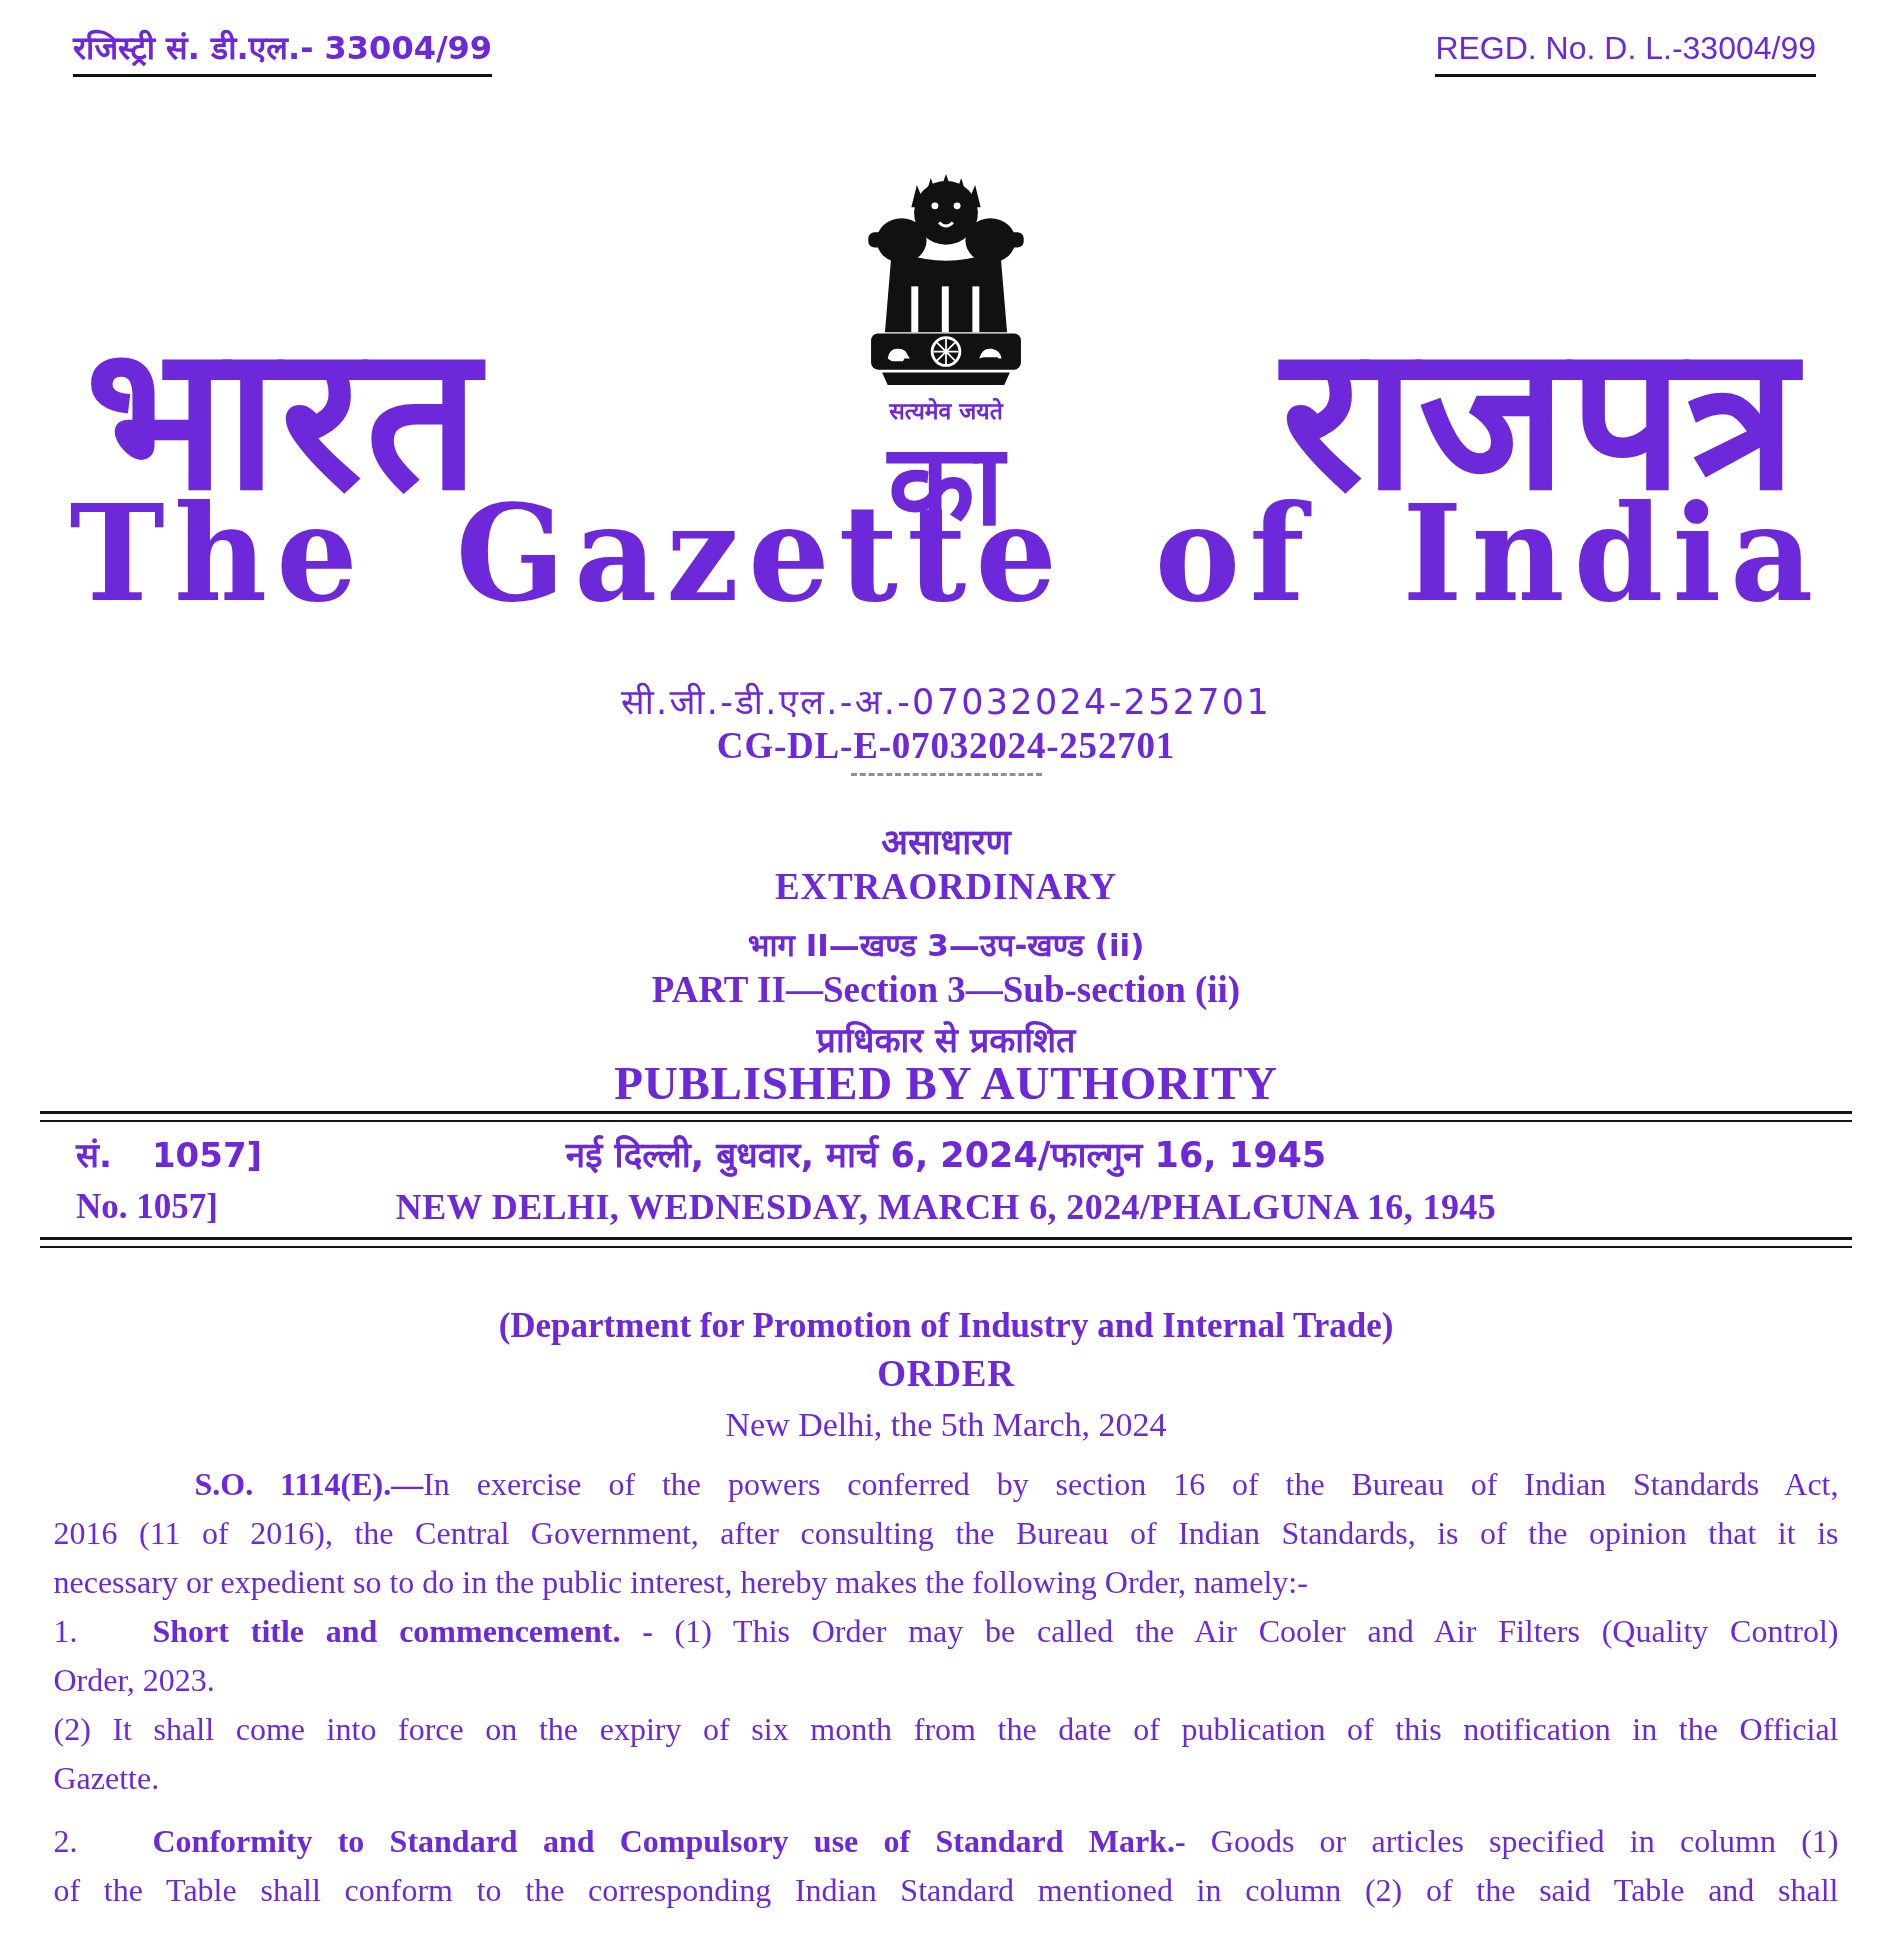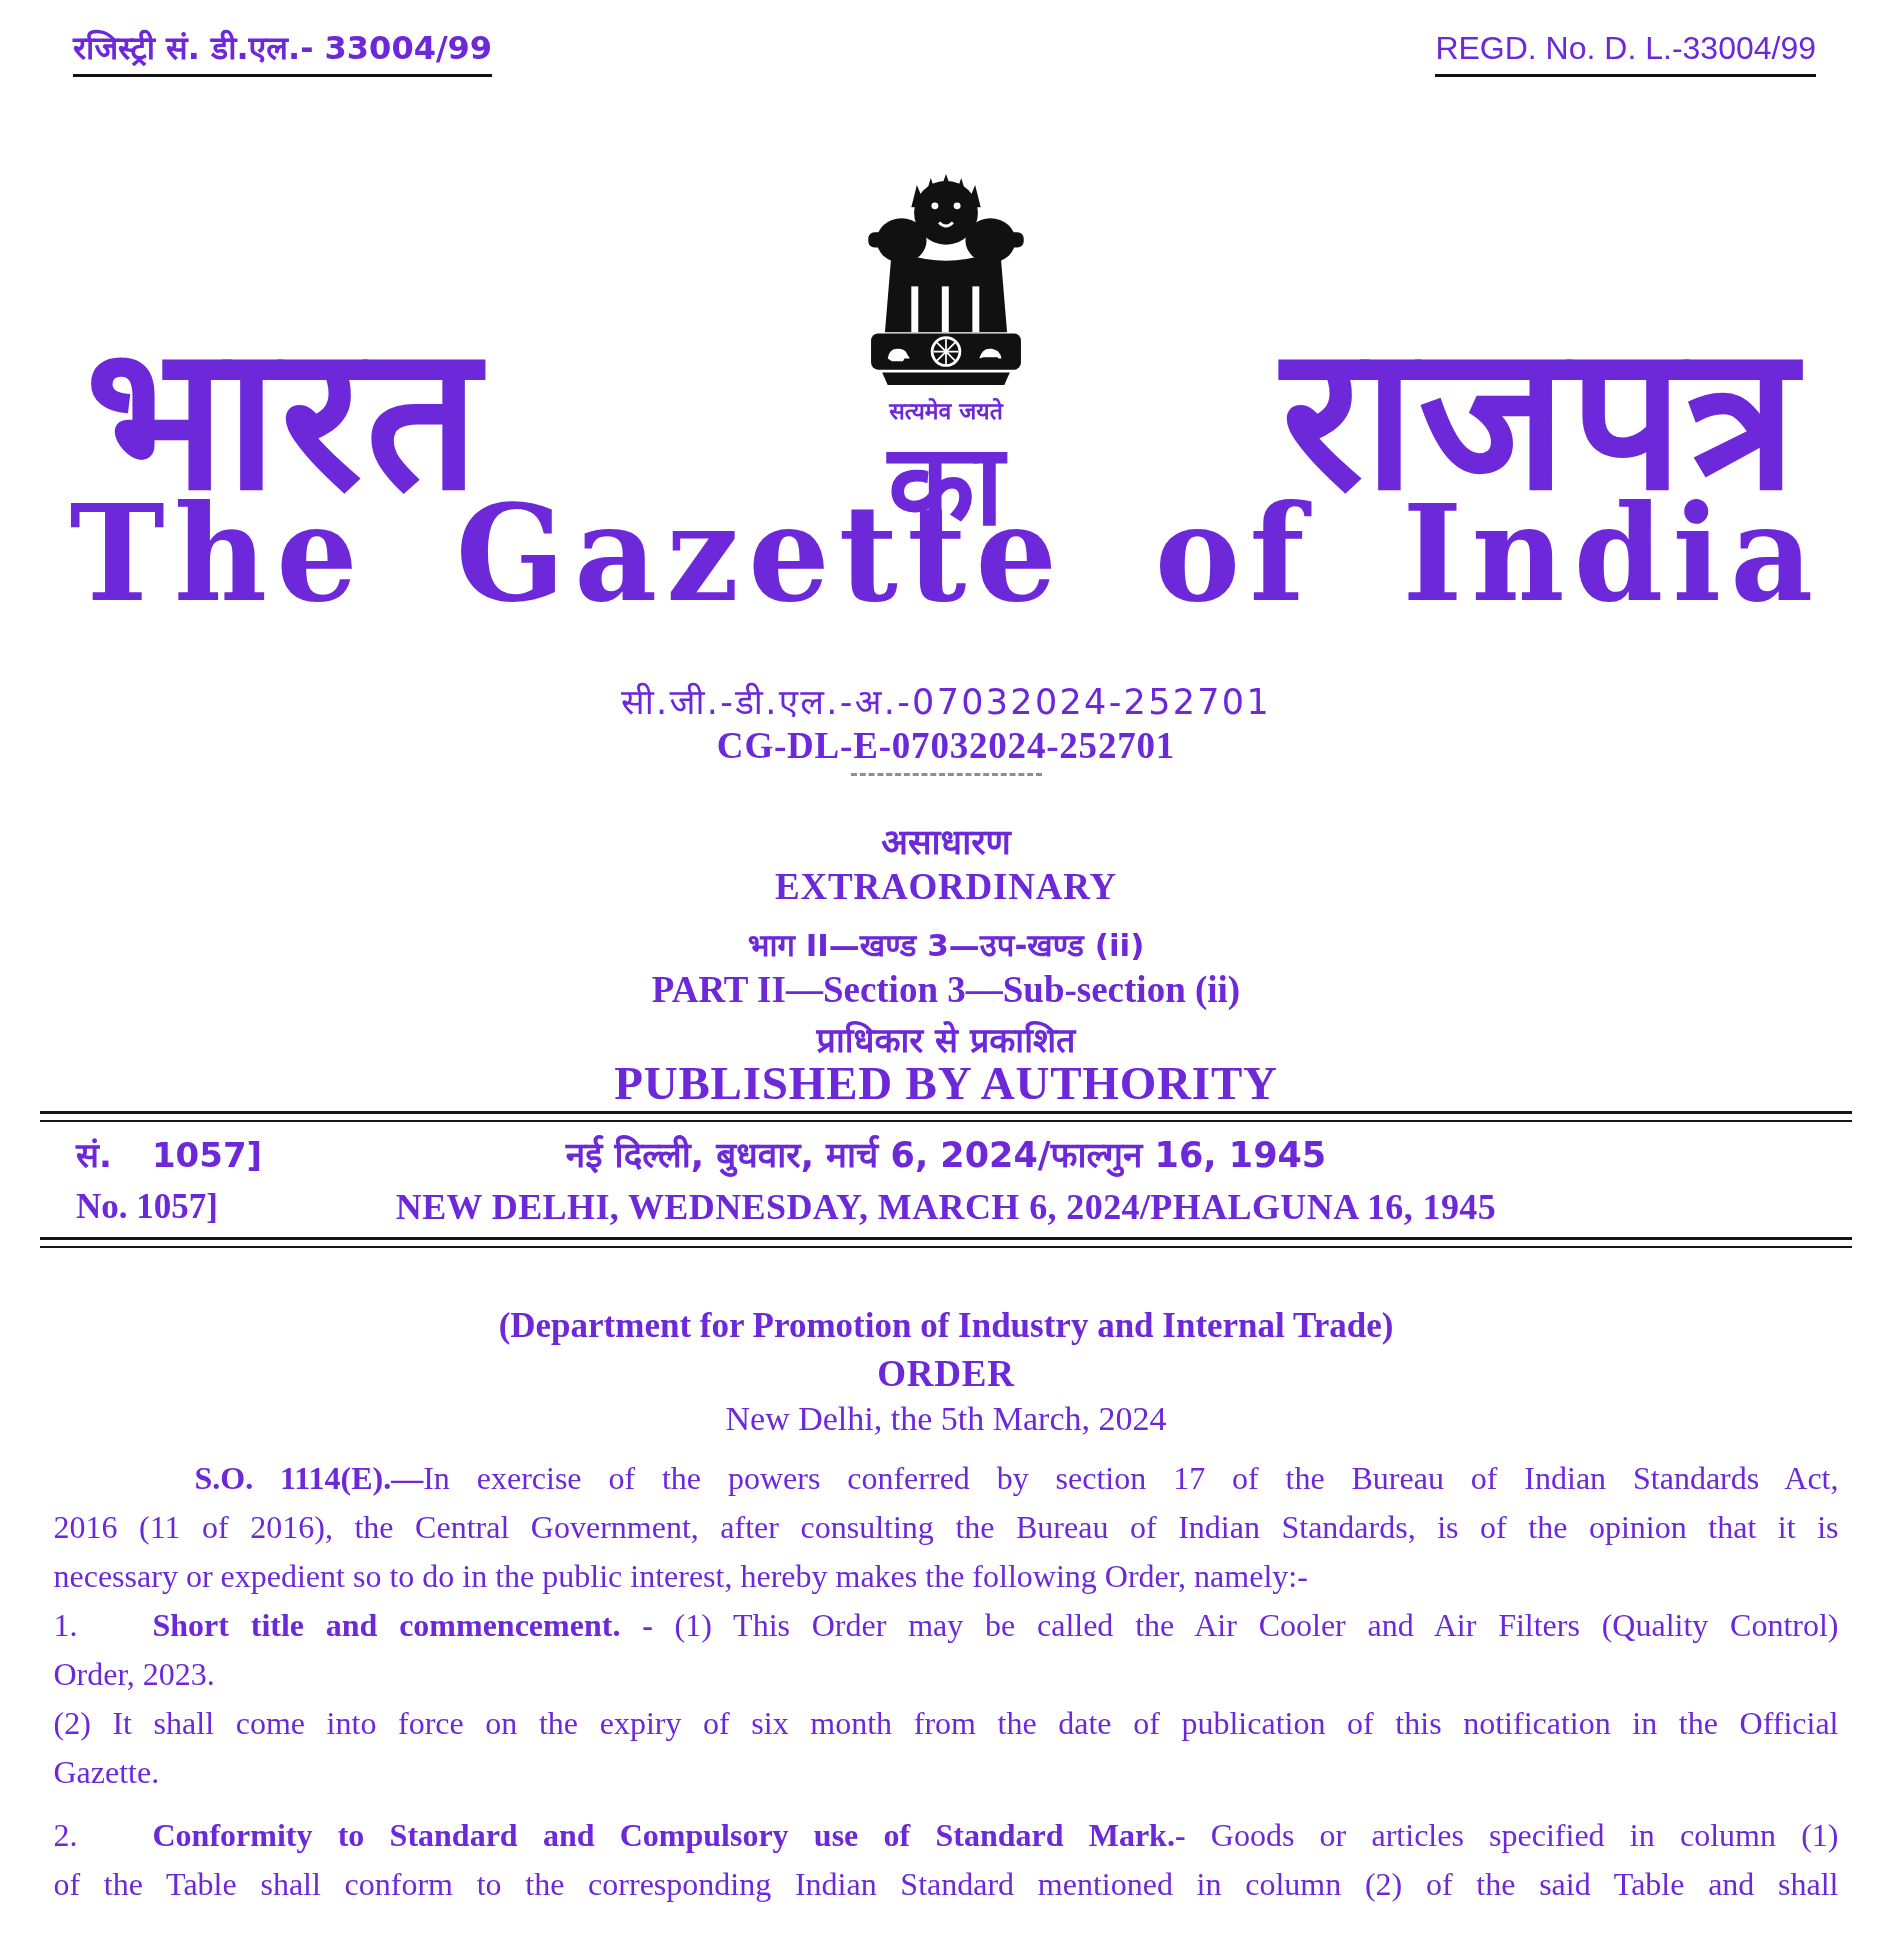--- a/index.html
+++ b/index.html
@@ -71,21 +71,21 @@
   .no-hi{font-family:"DejaVu Sans",sans-serif;font-weight:700;font-size:34px;}
   .no-hi .gap{display:inline-block;width:40px;}
   .no-en{font-family:"Liberation Serif",serif;font-weight:700;font-size:35px;}
   .date-hi{font-family:"DejaVu Sans",sans-serif;font-weight:700;font-size:35px;}
   .date-en{font-family:"Liberation Serif",serif;font-weight:700;font-size:36px;letter-spacing:0.4px;}
   
   .ministry{text-align:center;margin-top:55px;}
   .min1{font-family:"Liberation Serif",serif;font-weight:700;font-size:38px;line-height:47px;letter-spacing:0.8px;}
   .min2{margin-top:7px;font-family:"Liberation Serif",serif;font-weight:700;font-size:35px;line-height:46px;}
   .min3{margin-top:3.1px;font-family:"Liberation Serif",serif;font-weight:700;font-size:37px;line-height:44px;letter-spacing:0.8px;}
-  .min4{margin-top:1px;font-family:"Liberation Serif",serif;font-weight:400;font-size:34px;line-height:43px;}
+  .min4{margin-top:7px;font-family:"Liberation Serif",serif;font-weight:400;font-size:34px;line-height:43px;}
   
   .bodytext{width:1785px;margin:13.7px auto 0;font-size:32px;}
   .bline{line-height:49px;height:49px;}
   .just{text-align:justify;text-align-last:justify;}
   .lleft{text-align:left;}
   .b{font-weight:700;}
   .ind{display:inline-block;width:141px;}
   .numbox{display:inline-block;width:99px;text-align:left;}
   .gap-before{margin-top:13.7px;}
 </style>
@@ -167,21 +167,21 @@
     <div class="drule"></div>
   </div>
 
   <div class="ministry">
     <div class="min2">(Department for Promotion of Industry and Internal Trade)</div>
     <div class="min3">ORDER</div>
     <div class="min4">New Delhi, the 5th March, 2024</div>
   </div>
 
   <div class="bodytext">
-    <div class="bline just"><span class="ind"></span><span class="b">S.O. 1114(E).—</span><span>In exercise of the powers conferred by section 17 of the Bureau of Indian Standards Act,</span></div>
+    <div class="bline just"><span class="ind"></span><span class="b">S.O. 1114(E).—</span><span>In exercise of the powers conferred by section 16 of the Bureau of Indian Standards Act,</span></div>
     <div class="bline just">2016 (11 of 2016), the Central Government, after consulting the Bureau of Indian Standards, is of the opinion that it is</div>
     <div class="bline lleft">necessary or expedient so to do in the public interest, hereby makes the following Order, namely:-</div>
 
     <div class="bline just"><span class="numbox">1.</span><span class="b">Short title and commencement. -</span> <span>(1) This Order may be called the Air Cooler and Air Filters (Quality Control)</span></div>
     <div class="bline lleft">Order, 2023.</div>
 
     <div class="bline just">(2) It shall come into force on the expiry of six month from the date of publication of this notification in the Official</div>
     <div class="bline lleft">Gazette.</div>
 
     <div class="bline just gap-before"><span class="numbox">2.</span><span class="b">Conformity to Standard and Compulsory use of Standard Mark.-</span> <span>Goods or articles specified in column (1)</span></div>

